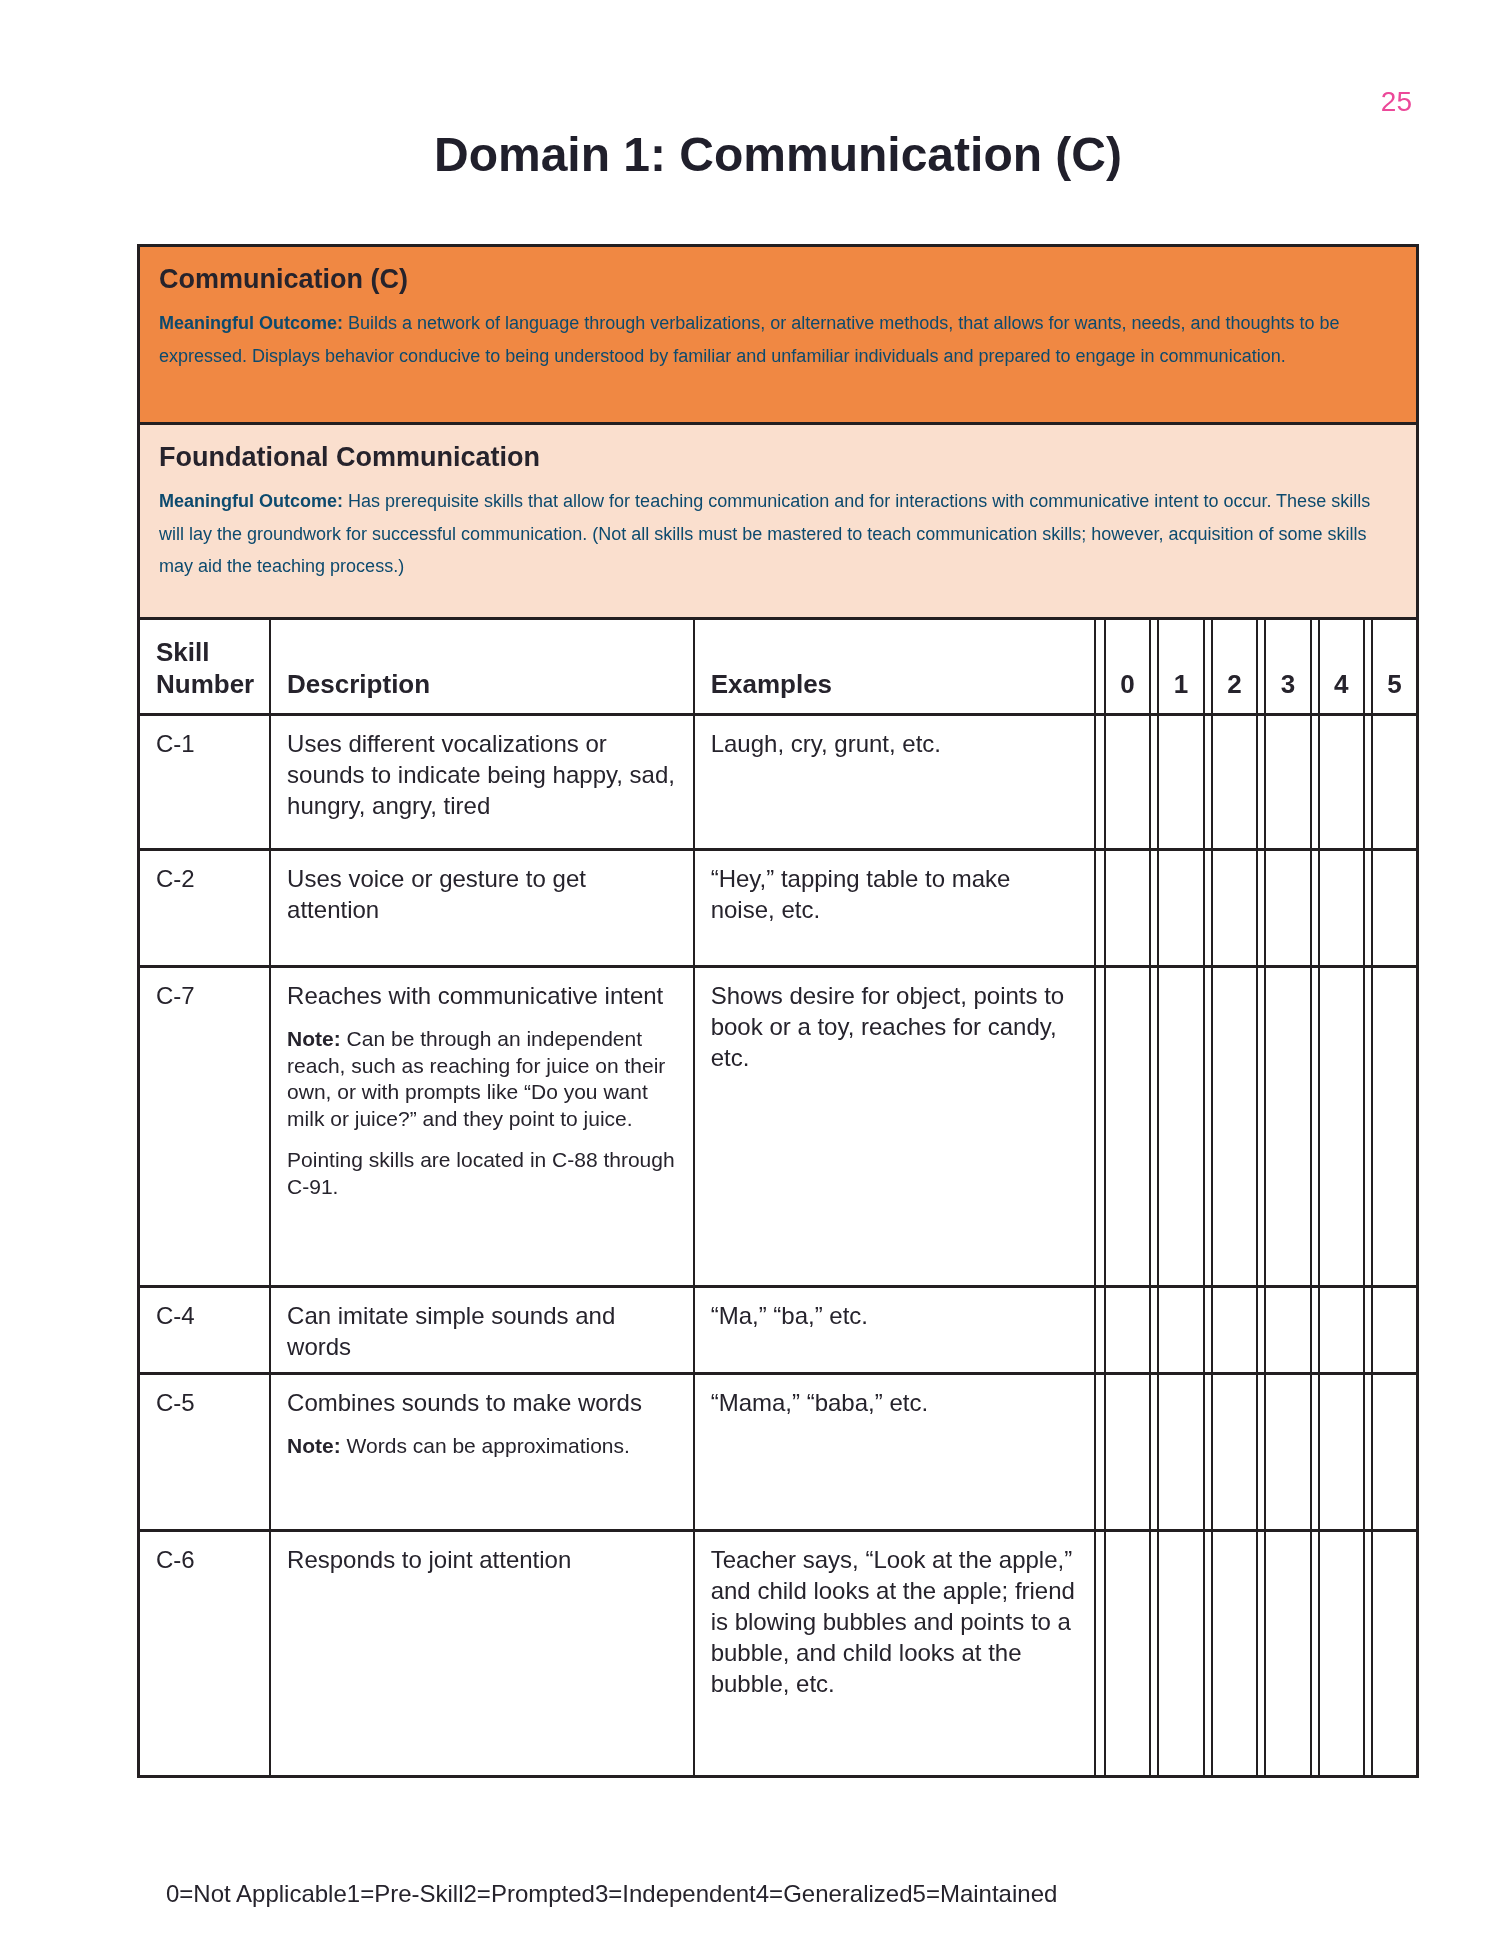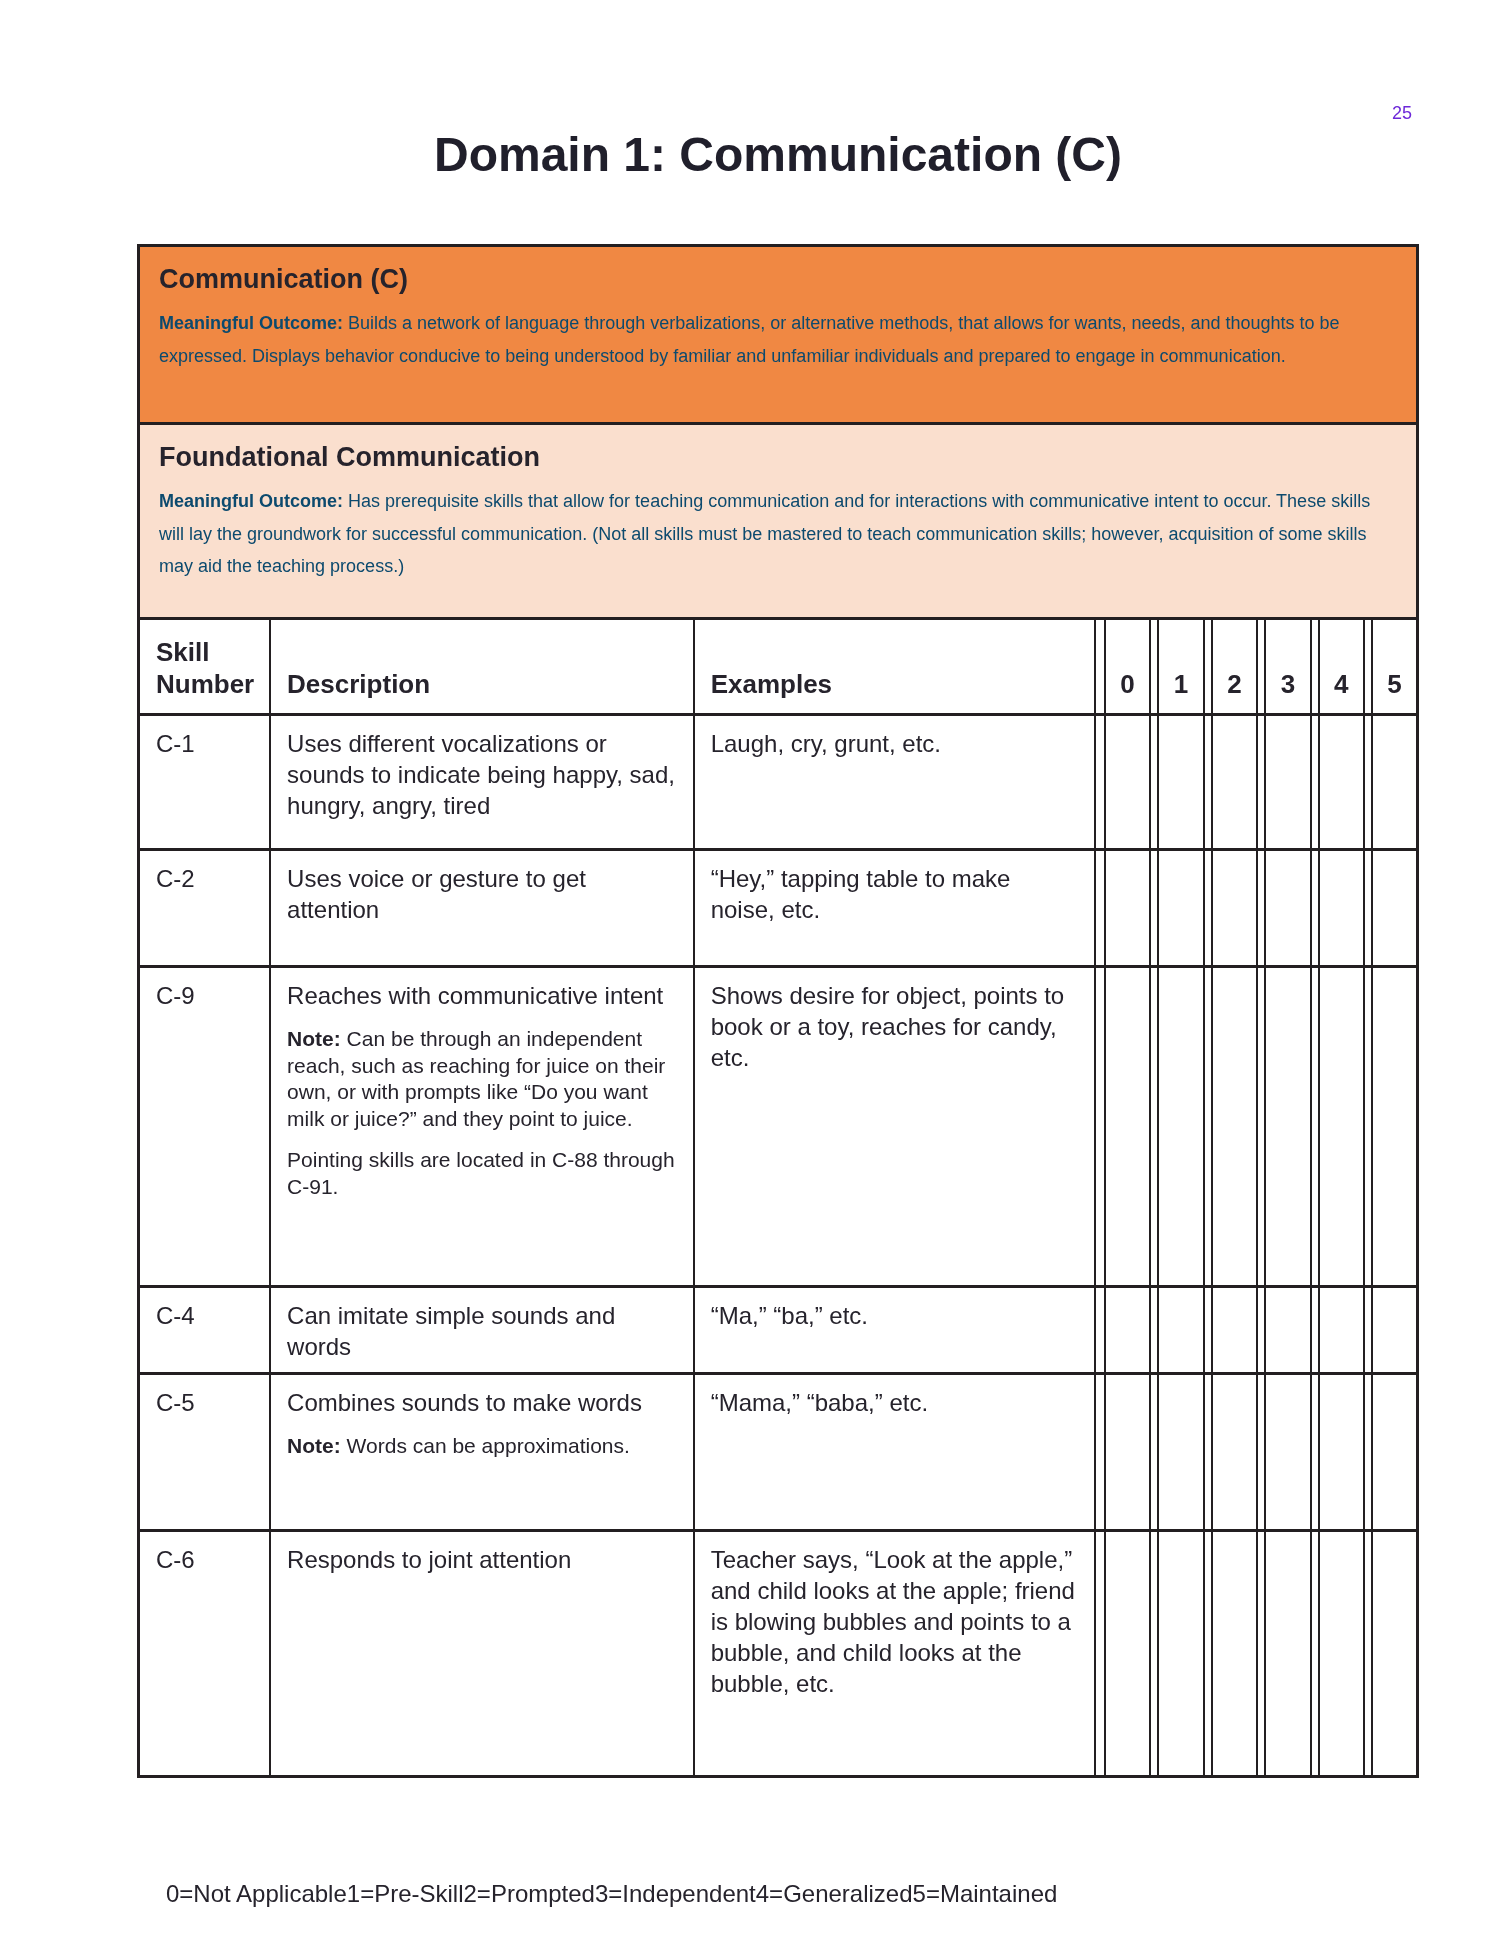--- a/index.html
+++ b/index.html
@@ -4,22 +4,22 @@
 <style>
   * { margin: 0; padding: 0; box-sizing: border-box; }
   html, body { background: #ffffff; }
   body {
     width: 1500px; height: 1941px;
     position: relative;
     font-family: "Liberation Sans", sans-serif;
     color: #26232c;
   }
   .page-number {
-    position: absolute; top: 103px; right: 88px;
-    font-size: 18px; color: #6d28d9;
+    position: absolute; top: 86px; right: 88px;
+    font-size: 28px; color: #ec4899;
   }
   .page-title {
     margin: 128px 81px 0 137px;
     text-align: center;
     font-size: 48px; font-weight: bold; color: #201f2b;
     line-height: 54px;
   }
   .sheet { width: 1282px; margin-left: 137px; }
   .domain-box {
     margin-top: 62px;
@@ -178,21 +178,21 @@
         <td class="gap"></td>
         <td class="score"></td>
         <td class="gap"></td>
         <td class="score"></td>
         <td class="gap"></td>
         <td class="score"></td>
         <td class="gap"></td>
         <td class="score"></td>
       </tr>
       <tr class="r3">
-        <td>C-9</td>
+        <td>C-7</td>
         <td>
           <p>Reaches with communicative intent</p>
           <p class="note"><span class="b">Note:</span><span> Can be through an independent reach, such as reaching for juice on their own, or with prompts like “Do you want milk or juice?” and they point to juice.</span></p>
           <p class="note">Pointing skills are located in C-88 through C-91.</p>
         </td>
         <td>
             <p>Shows desire for object, points to book or a toy, reaches for candy, etc.</p>
           </td>
         <td class="gap"></td>
         <td class="score"></td>

